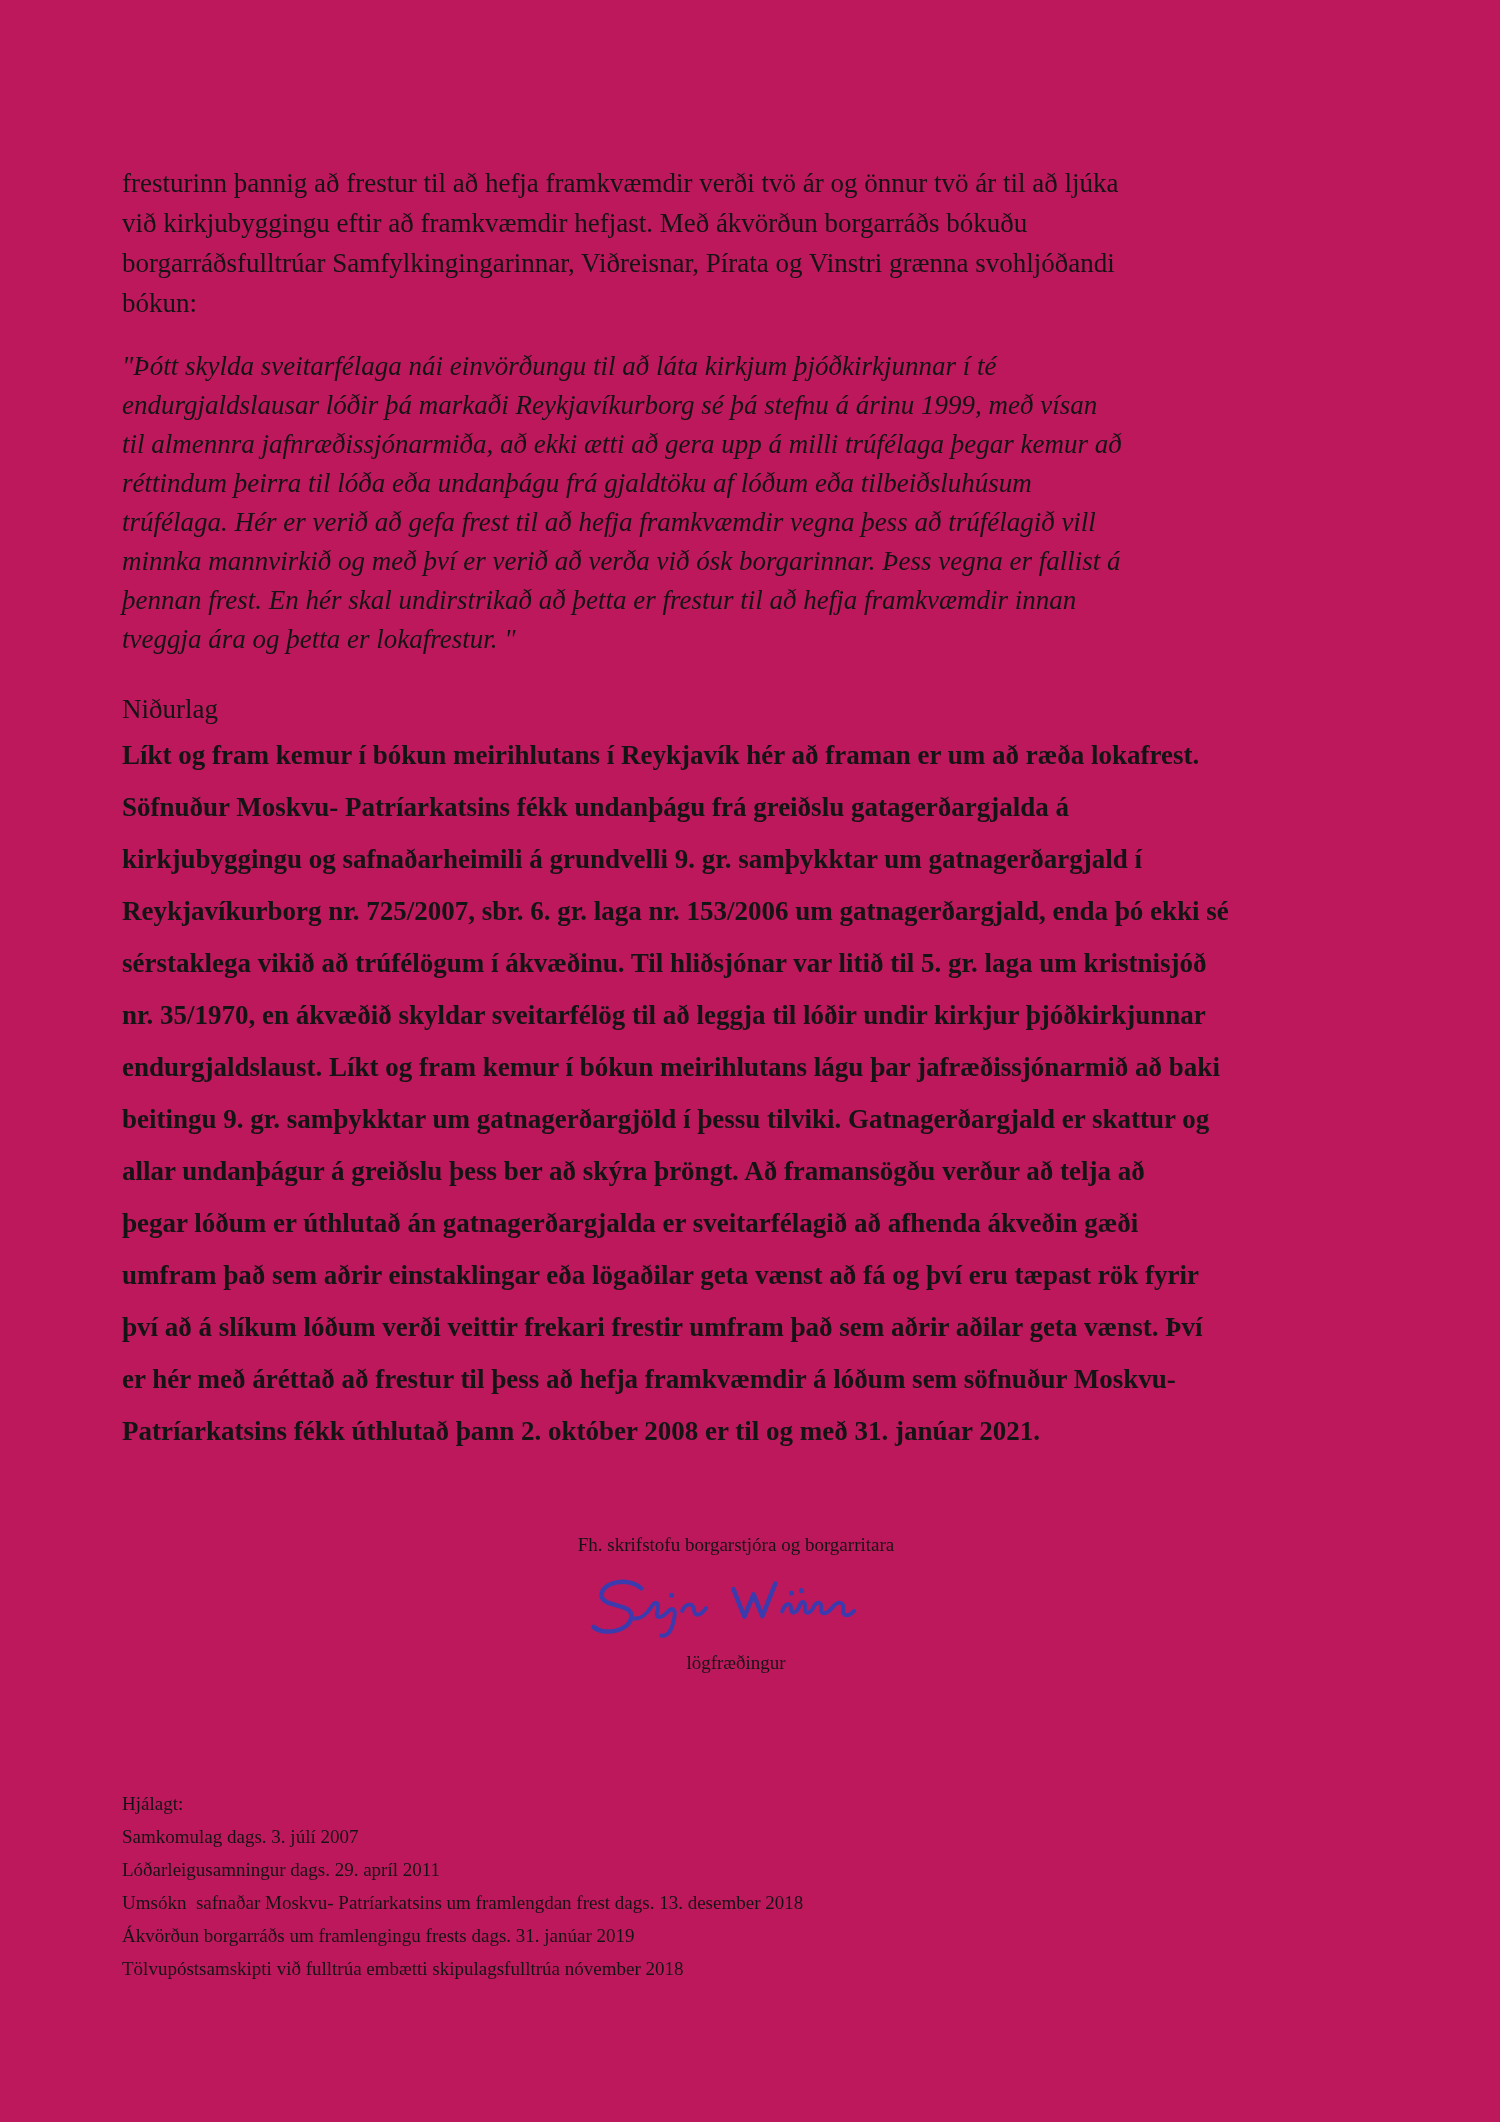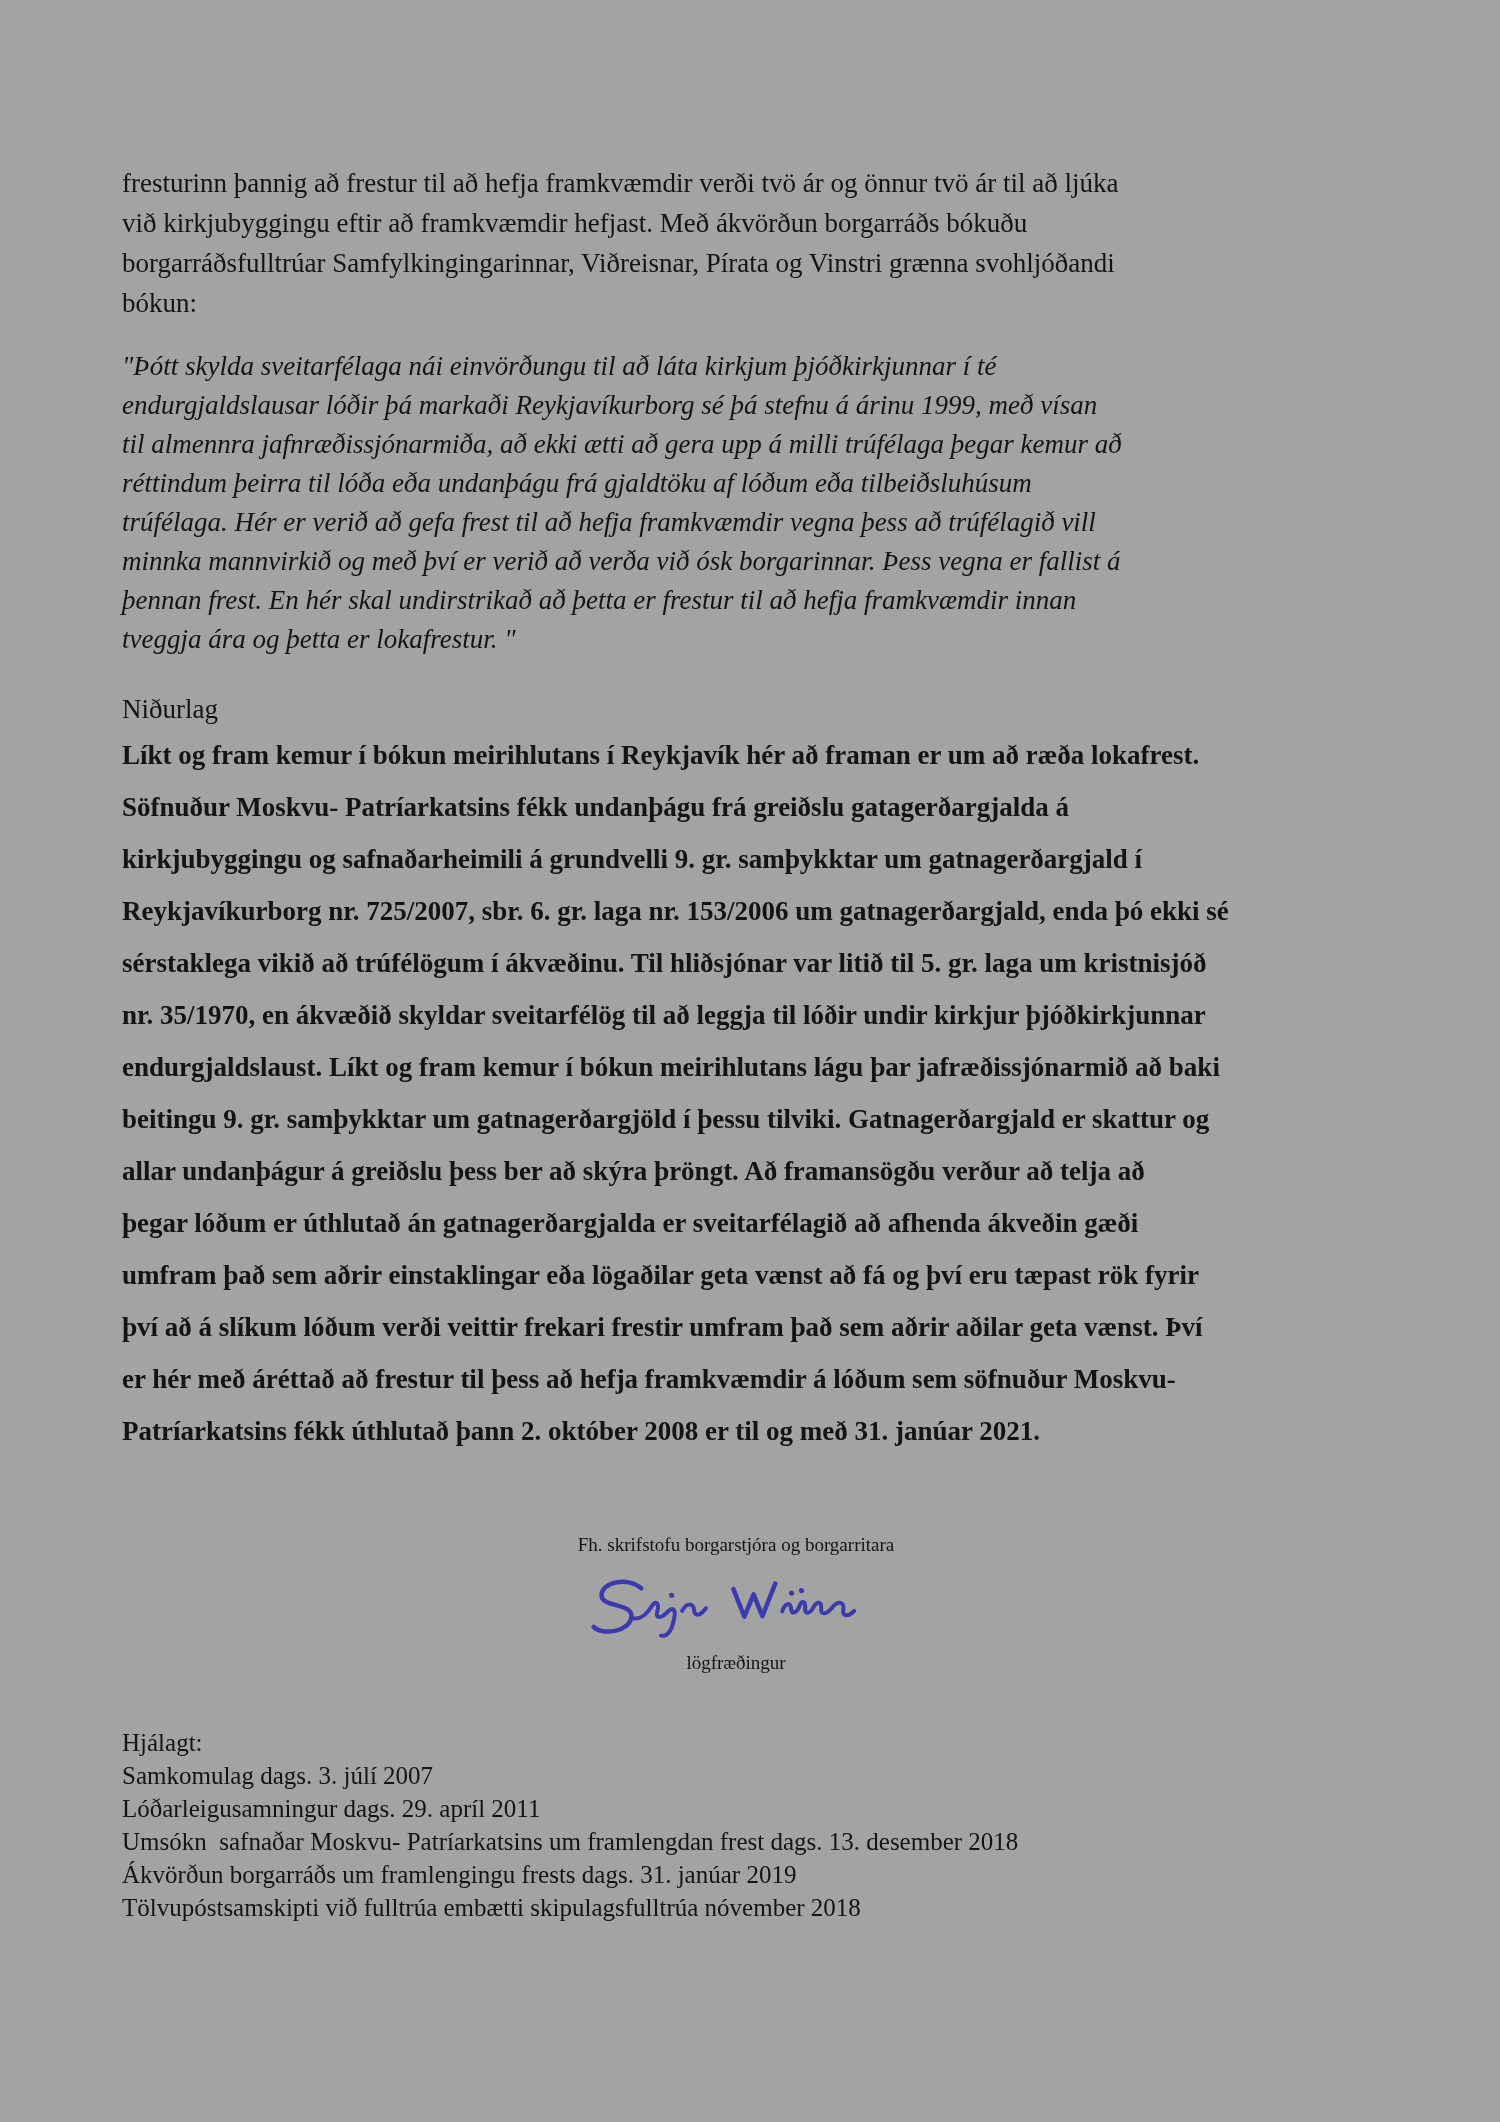--- a/index.html
+++ b/index.html
@@ -1,20 +1,20 @@
 <!DOCTYPE html>
 <html lang="is"><head>
 <meta charset="utf-8">
 <style>
   html,body{margin:0;padding:0;background:#ffffff;}
   .page{
     position:relative;
     width:1500px;
     height:2122px;
-    background:#a3a3a3;
+    background:#be185d;
     font-family:"Liberation Serif", serif;
     color:#141414;
     overflow:hidden;
   }
   .content{
     padding:163px 150px 0 122px;
   }
   .para{
     font-size:27px;
     line-height:40px;
@@ -43,22 +43,22 @@
   }
   .signature-wrap{
     margin:6px auto 0 auto;
     width:300px;
     height:74px;
     transform:rotate(-2deg);
   }
   .printed-name{margin-top:-4px;}
   .role{margin-top:2px;}
   .attachments{
-    margin-top:45px;
-    font-size:25px;
+    margin-top:106px;
+    font-size:19px;
     line-height:33px;
   }
   .attach-line{white-space:pre;}
 </style>
 </head>
 <body>
 
 <div class="page">
   <div class="content">
 

